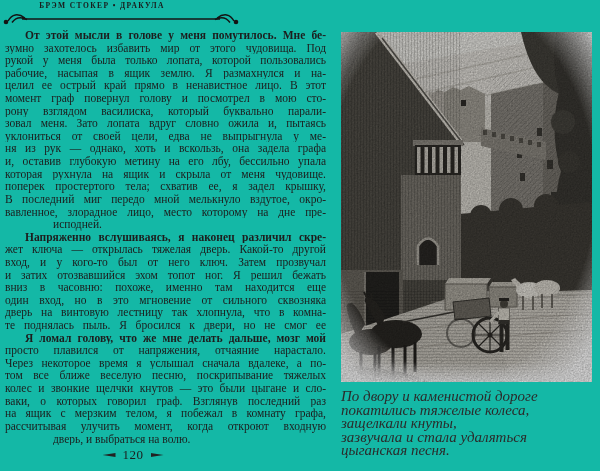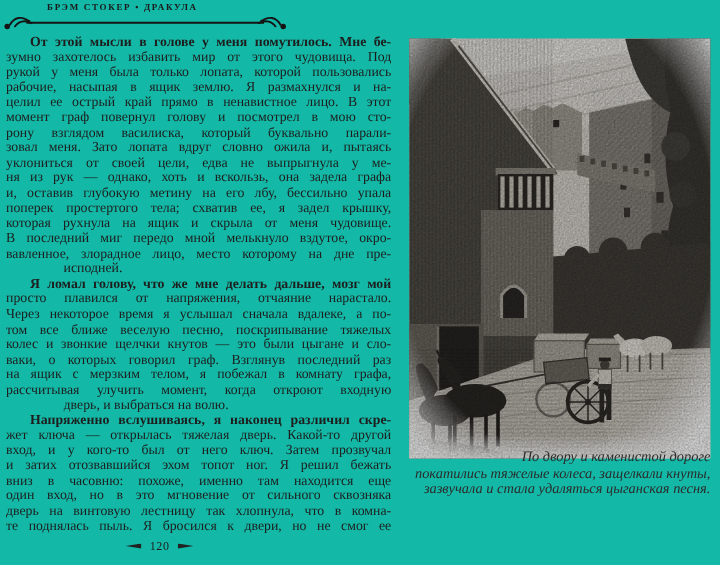--- a/index.html
+++ b/index.html
@@ -24,29 +24,29 @@
   .line{
     width:100%;text-align:justify;text-align-last:justify;
     white-space:normal;overflow:hidden;height:12.62px;
   }
   .line.first{text-indent:20px;font-weight:bold;}
   .line.endline{text-align-last:left;margin-left:48px;}
   
   .illustration{position:absolute;left:341px;top:32px;width:251px;height:350px;}
   
   .caption{
-    position:absolute;left:341px;top:374px;width:251px;text-align:right;
-    font-style:italic;font-size:12px;line-height:13.5px;color:#2b2b2b;
+    position:absolute;left:341px;top:390px;width:251px;text-align:left;
+    font-style:italic;font-size:15px;line-height:13.5px;color:#2b2b2b;
   }
   
   .folio{
     position:absolute;left:63px;top:448px;width:140px;height:14px;
     display:flex;justify-content:center;align-items:center;gap:7px;
   }
-  .folio-num{font-size:10px;color:#1d1d1d;letter-spacing:0.5px;text-align:right;}
+  .folio-num{font-size:13px;color:#1d1d1d;letter-spacing:0.5px;text-align:right;}
   .folio-dash{width:13px;height:5px;background:#222;}
   .folio-dash.left{clip-path:polygon(0 50%, 100% 8%, 100% 92%);}
   .folio-dash.right{clip-path:polygon(0 8%, 100% 50%, 0 92%);}
 </style>
 </head>
 <body>
 
 <div class="page">
 
   <div class="running-head">БРЭМ СТОКЕР • ДРАКУЛА</div>
@@ -65,46 +65,46 @@
         <div class="line">зумно захотелось избавить мир от этого чудовища. Под</div>
         <div class="line">рукой у меня была только лопата, которой пользовались</div>
         <div class="line">рабочие, насыпая в ящик землю. Я размахнулся и на-</div>
         <div class="line">целил ее острый край прямо в ненавистное лицо. В этот</div>
         <div class="line">момент граф повернул голову и посмотрел в мою сто-</div>
         <div class="line">рону взглядом василиска, который буквально парали-</div>
         <div class="line">зовал меня. Зато лопата вдруг словно ожила и, пытаясь</div>
         <div class="line">уклониться от своей цели, едва не выпрыгнула у ме-</div>
         <div class="line">ня из рук — однако, хоть и вскользь, она задела графа</div>
         <div class="line">и, оставив глубокую метину на его лбу, бессильно упала</div>
+        <div class="line">которая рухнула на ящик и скрыла от меня чудовище.</div>
         <div class="line">поперек простертого тела; схватив ее, я задел крышку,</div>
-        <div class="line">которая рухнула на ящик и скрыла от меня чудовище.</div>
         <div class="line">В последний миг передо мной мелькнуло вздутое, окро-</div>
         <div class="line">вавленное, злорадное лицо, место которому на дне пре-</div>
         <div class="line endline">исподней.</div>
+      </div>
+      <div class="para">
+        <div class="line first">Напряженно вслушиваясь, я наконец различил скре-</div>
+        <div class="line">жет ключа — открылась тяжелая дверь. Какой-то другой</div>
+        <div class="line">вход, и у кого-то был от него ключ. Затем прозвучал</div>
+        <div class="line">и затих отозвавшийся эхом топот ног. Я решил бежать</div>
+        <div class="line">вниз в часовню: похоже, именно там находится еще</div>
+        <div class="line">один вход, но в это мгновение от сильного сквозняка</div>
+        <div class="line">дверь на винтовую лестницу так хлопнула, что в комна-</div>
+        <div class="line">те поднялась пыль. Я бросился к двери, но не смог ее</div>
       </div>
       <div class="para">
         <div class="line first">Я ломал голову, что же мне делать дальше, мозг мой</div>
         <div class="line">просто плавился от напряжения, отчаяние нарастало.</div>
         <div class="line">Через некоторое время я услышал сначала вдалеке, а по-</div>
         <div class="line">том все ближе веселую песню, поскрипывание тяжелых</div>
         <div class="line">колес и звонкие щелчки кнутов — это были цыгане и сло-</div>
         <div class="line">ваки, о которых говорил граф. Взглянув последний раз</div>
         <div class="line">на ящик с мерзким телом, я побежал в комнату графа,</div>
         <div class="line">рассчитывая улучить момент, когда откроют входную</div>
         <div class="line endline">дверь, и выбраться на волю.</div>
-      </div>
-      <div class="para">
-        <div class="line first">Напряженно вслушиваясь, я наконец различил скре-</div>
-        <div class="line">жет ключа — открылась тяжелая дверь. Какой-то другой</div>
-        <div class="line">вход, и у кого-то был от него ключ. Затем прозвучал</div>
-        <div class="line">и затих отозвавшийся эхом топот ног. Я решил бежать</div>
-        <div class="line">вниз в часовню: похоже, именно там находится еще</div>
-        <div class="line">один вход, но в это мгновение от сильного сквозняка</div>
-        <div class="line">дверь на винтовую лестницу так хлопнула, что в комна-</div>
-        <div class="line">те поднялась пыль. Я бросился к двери, но не смог ее</div>
       </div>
     </div>
 
   <div class="illustration">
     <svg viewBox="0 0 251 350" width="251" height="350">
       <defs>
         <pattern id="hatchV" width="3" height="7" patternUnits="userSpaceOnUse">
           <path d="M1.5,0 V7" stroke="#000" stroke-width="0.5" opacity="0.28"></path>
         </pattern>
         <pattern id="hatchH" width="7" height="3" patternUnits="userSpaceOnUse">

